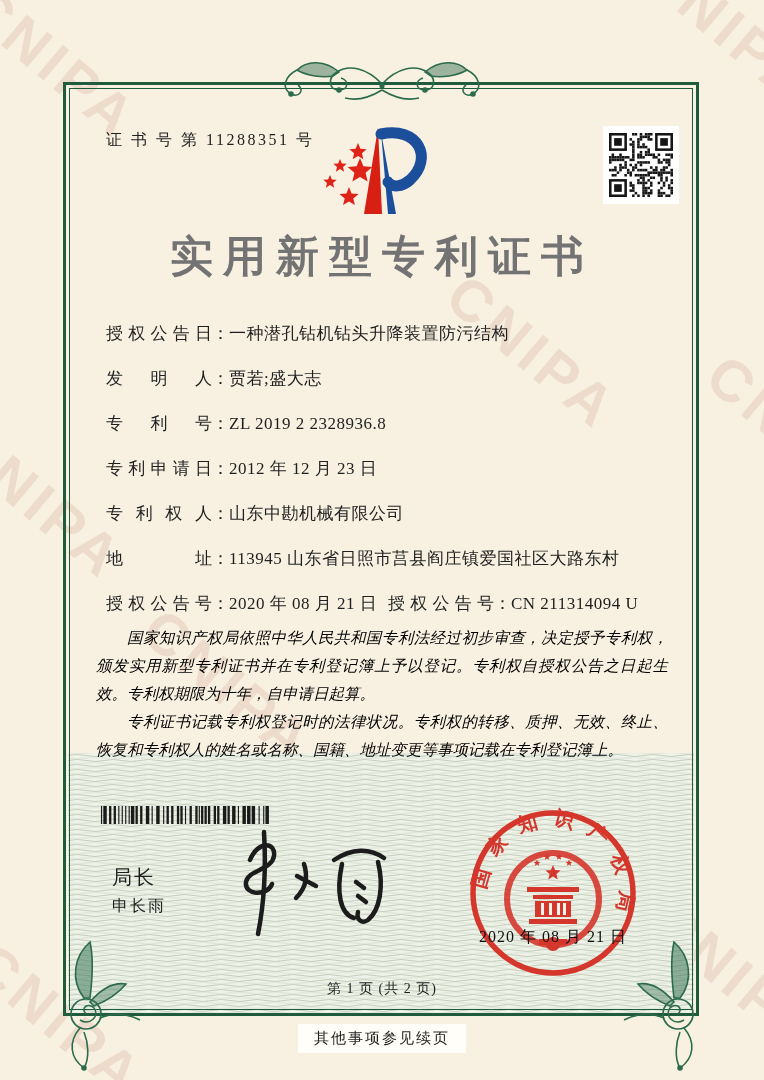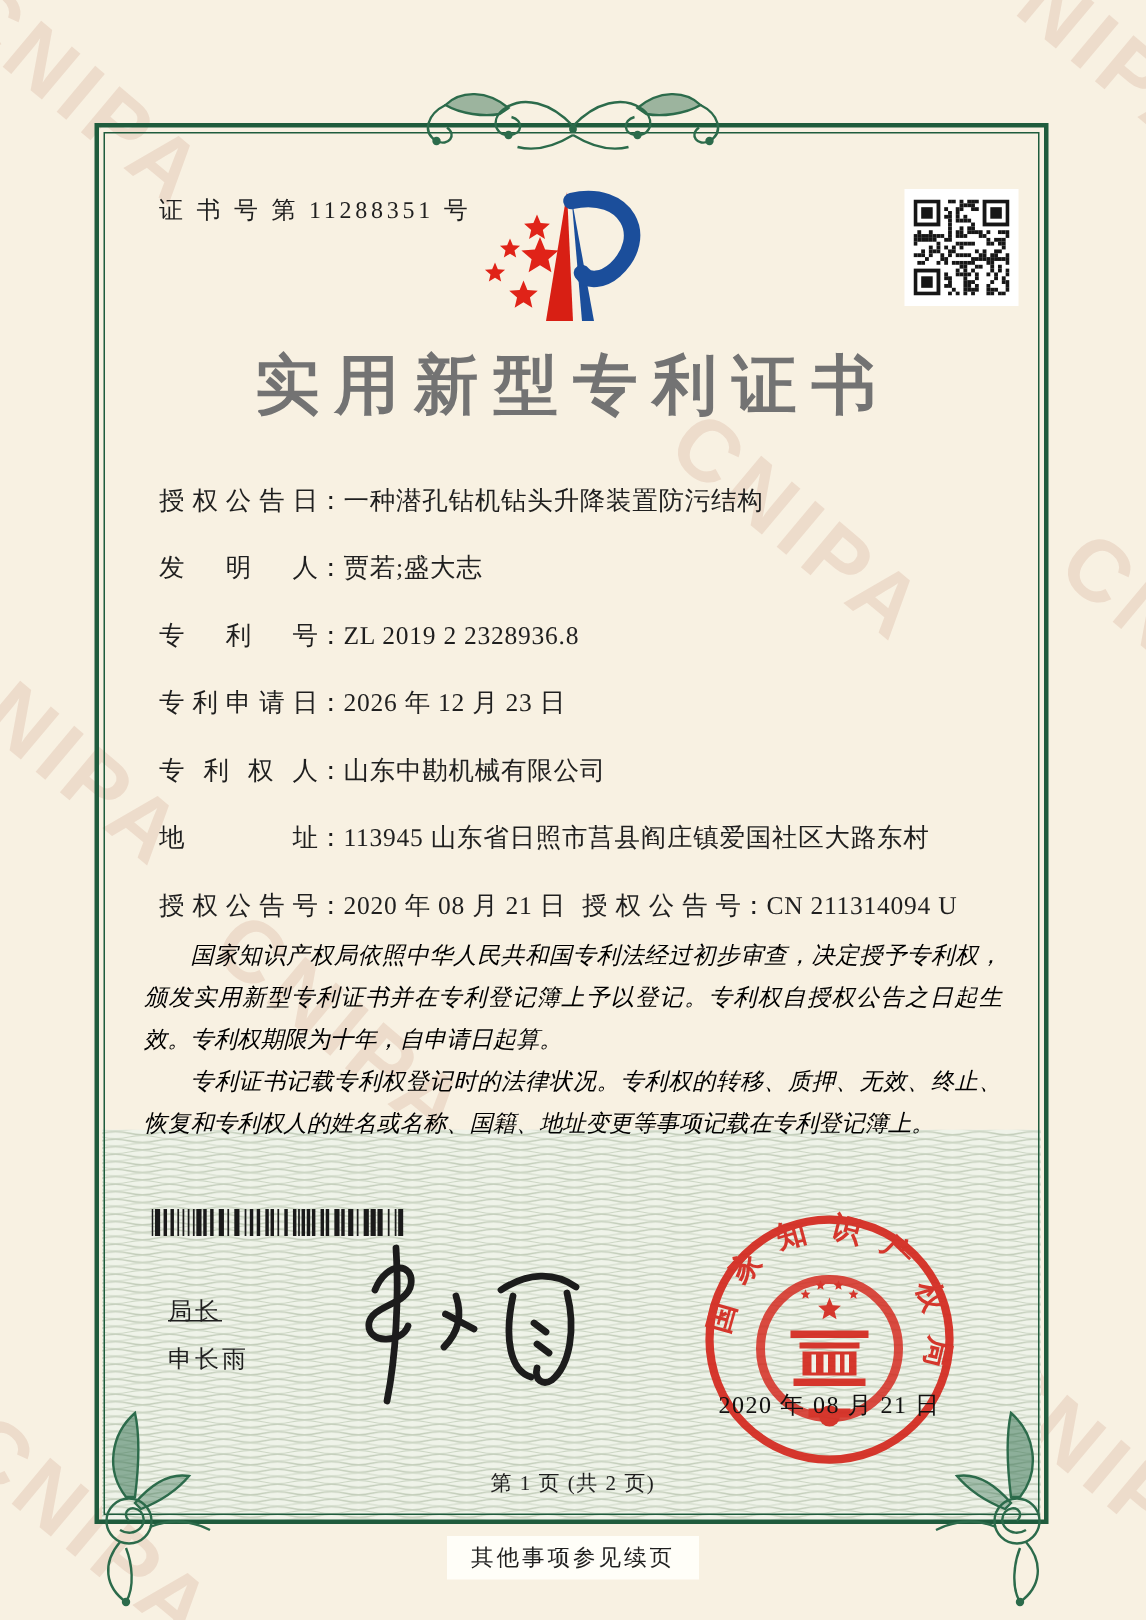--- a/index.html
+++ b/index.html
@@ -29,21 +29,21 @@
   .fvalue{letter-spacing:0.5px;}
   .grant{position:absolute;left:106px;top:592px;width:580px;font-size:17px;white-space:nowrap;}
   .grant .right{position:absolute;left:282px;top:0;}
   
   .paras{position:absolute;left:96px;top:624px;width:572px;font-size:15.5px;line-height:28px;
          font-style:italic;text-align:justify;color:#000000;}
   .paras p{margin:0;text-indent:2em;}
   
   .barcode{position:absolute;left:101px;top:806px;}
   
-  .signer-title{position:absolute;left:112px;top:864px;font-size:16px;letter-spacing:2px;text-decoration:underline;}
+  .signer-title{position:absolute;left:112px;top:864px;font-size:20px;letter-spacing:2px;}
   .signer-name{position:absolute;left:112px;top:896px;font-size:16px;letter-spacing:2px;}
   .signature{position:absolute;left:218px;top:826px;}
   
   .seal{position:absolute;left:462px;top:802px;}
   .seal-date{position:absolute;left:462px;top:927px;width:182px;text-align:center;
              font-size:16px;letter-spacing:1px;color:#111;}
   
   .pageinfo{position:absolute;left:0;top:980px;width:100%;text-align:center;font-size:14px;letter-spacing:1px;}
   .contnote{position:absolute;left:50%;transform:translateX(-50%);top:1024px;background:#fffef8;
             padding:5px 16px;font-size:15px;letter-spacing:2px;white-space:nowrap;}
@@ -344,21 +344,21 @@
     <div class="frow">
       <span class="flabel">授权公告日</span><span>：</span><span class="fvalue">一种潜孔钻机钻头升降装置防污结构</span>
     </div>
     <div class="frow">
       <span class="flabel">发明人</span><span>：</span><span class="fvalue">贾若;盛大志</span>
     </div>
     <div class="frow">
       <span class="flabel">专利号</span><span>：</span><span class="fvalue">ZL 2019 2 2328936.8</span>
     </div>
     <div class="frow">
-      <span class="flabel">专利申请日</span><span>：</span><span class="fvalue">2026 年 12 月 23 日</span>
+      <span class="flabel">专利申请日</span><span>：</span><span class="fvalue">2012 年 12 月 23 日</span>
     </div>
     <div class="frow">
       <span class="flabel">专利权人</span><span>：</span><span class="fvalue">山东中勘机械有限公司</span>
     </div>
     <div class="frow">
       <span class="flabel">地址</span><span>：</span><span class="fvalue">113945 山东省日照市莒县阎庄镇爱国社区大路东村</span>
     </div>
   </div>
 
   <div class="grant">

